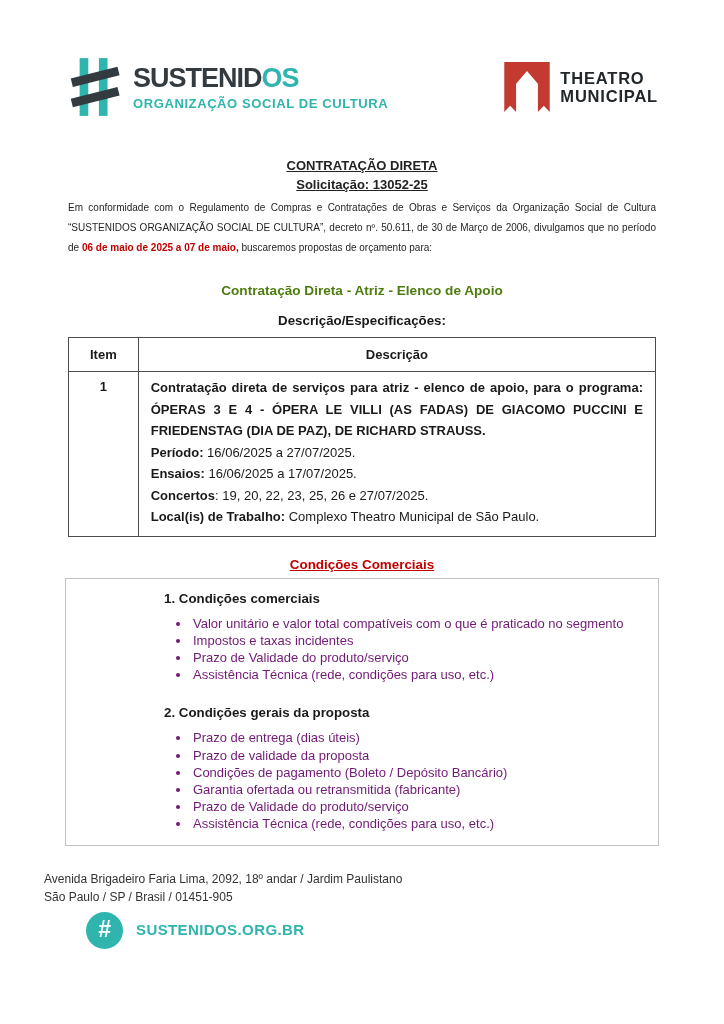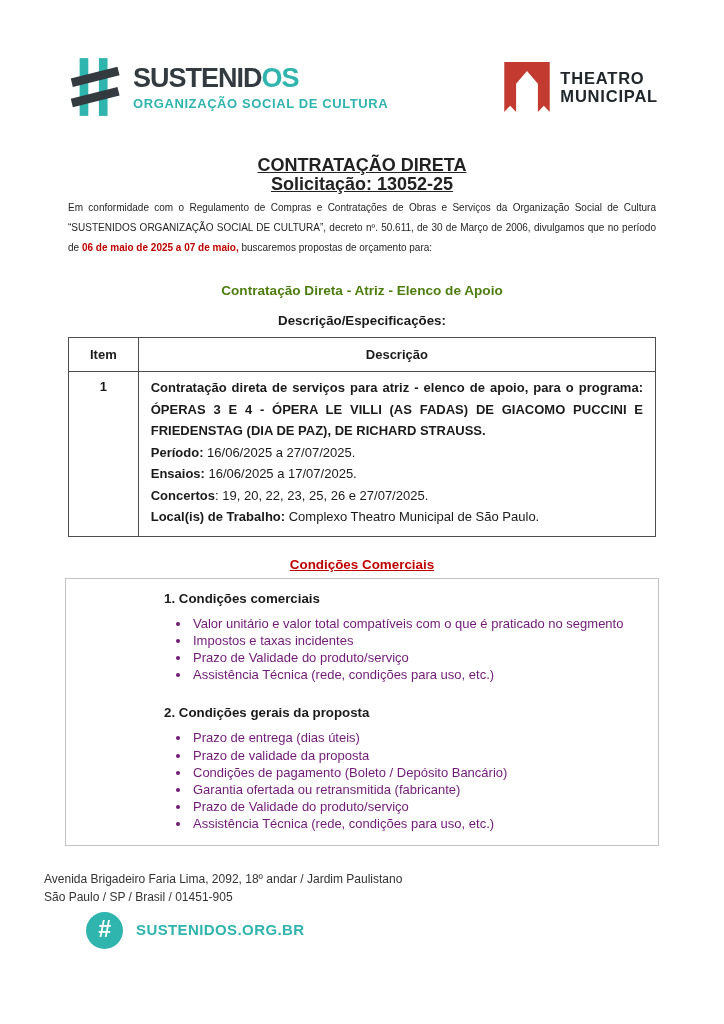--- a/index.html
+++ b/index.html
@@ -15,21 +15,21 @@
   .header { display:flex; justify-content:space-between; align-items:center; padding:56px 66px 0 70px; }
   .logo-left { display:flex; align-items:center; gap:11px; }
   .wordmark { line-height:1; }
   .wordmark .name { font-size:27px; font-weight:bold; letter-spacing:-1px; color:#333b40; }
   .wordmark .name .os { color:#2fb4ae; }
   .tagline { font-size:13px; font-weight:bold; color:#2fb4ae; letter-spacing:0.6px; margin-top:5px; }
   .logo-right { display:flex; align-items:center; gap:10px; }
   .theatro-text { font-size:16.5px; font-weight:bold; letter-spacing:0.8px; color:#20262a; line-height:1.12; }
 
   
-  .doc-title { text-align:center; margin-top:38px; font-size:18px; font-weight:bold; line-height:19px; }
+  .doc-title { text-align:center; margin-top:38px; font-size:13px; font-weight:bold; line-height:19px; }
   .doc-title div { text-decoration:underline; }
 
   
   .intro { margin:4px 68px 0; font-size:10px; line-height:20px; text-align:justify; color:#1f1f1f; }
   .red-bold { color:#c00000; font-weight:bold; }
 
   .subject { margin-top:25px; text-align:center; font-size:13.6px; font-weight:bold; color:#4d7c0f; }
   .spec-heading { margin-top:15px; text-align:center; font-size:13.3px; font-weight:bold; color:#1a1a1a; }
 
   

